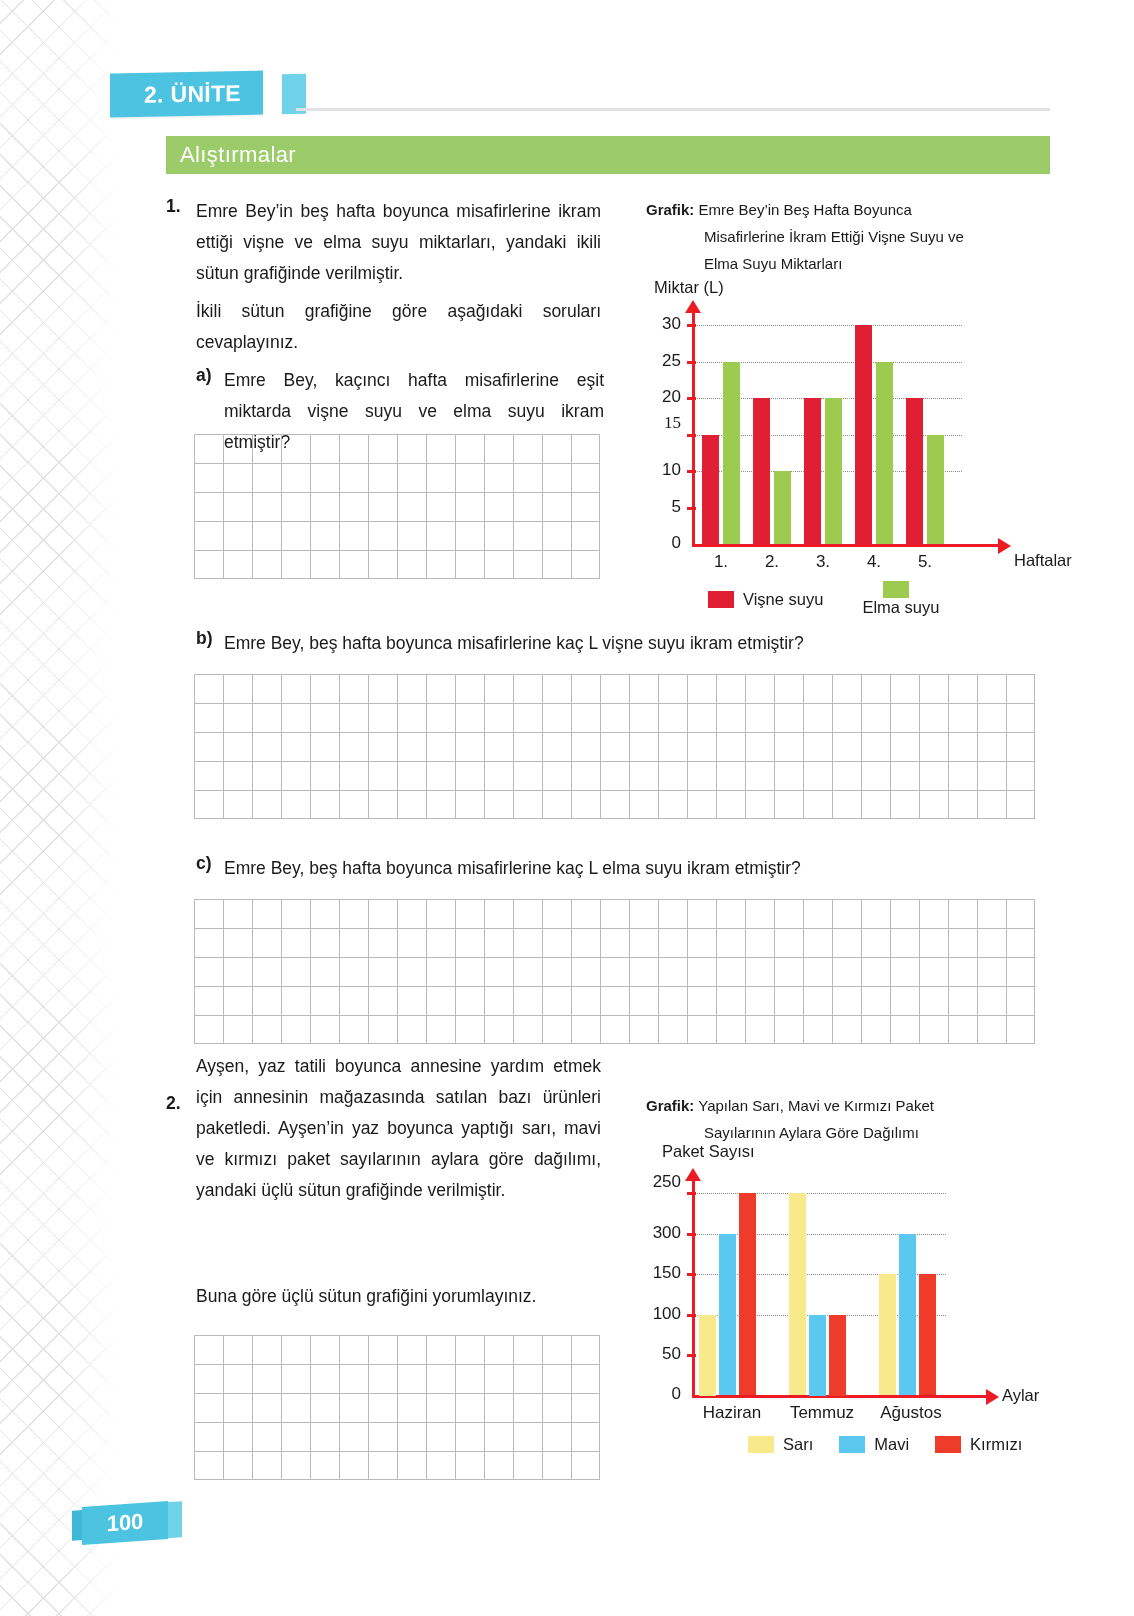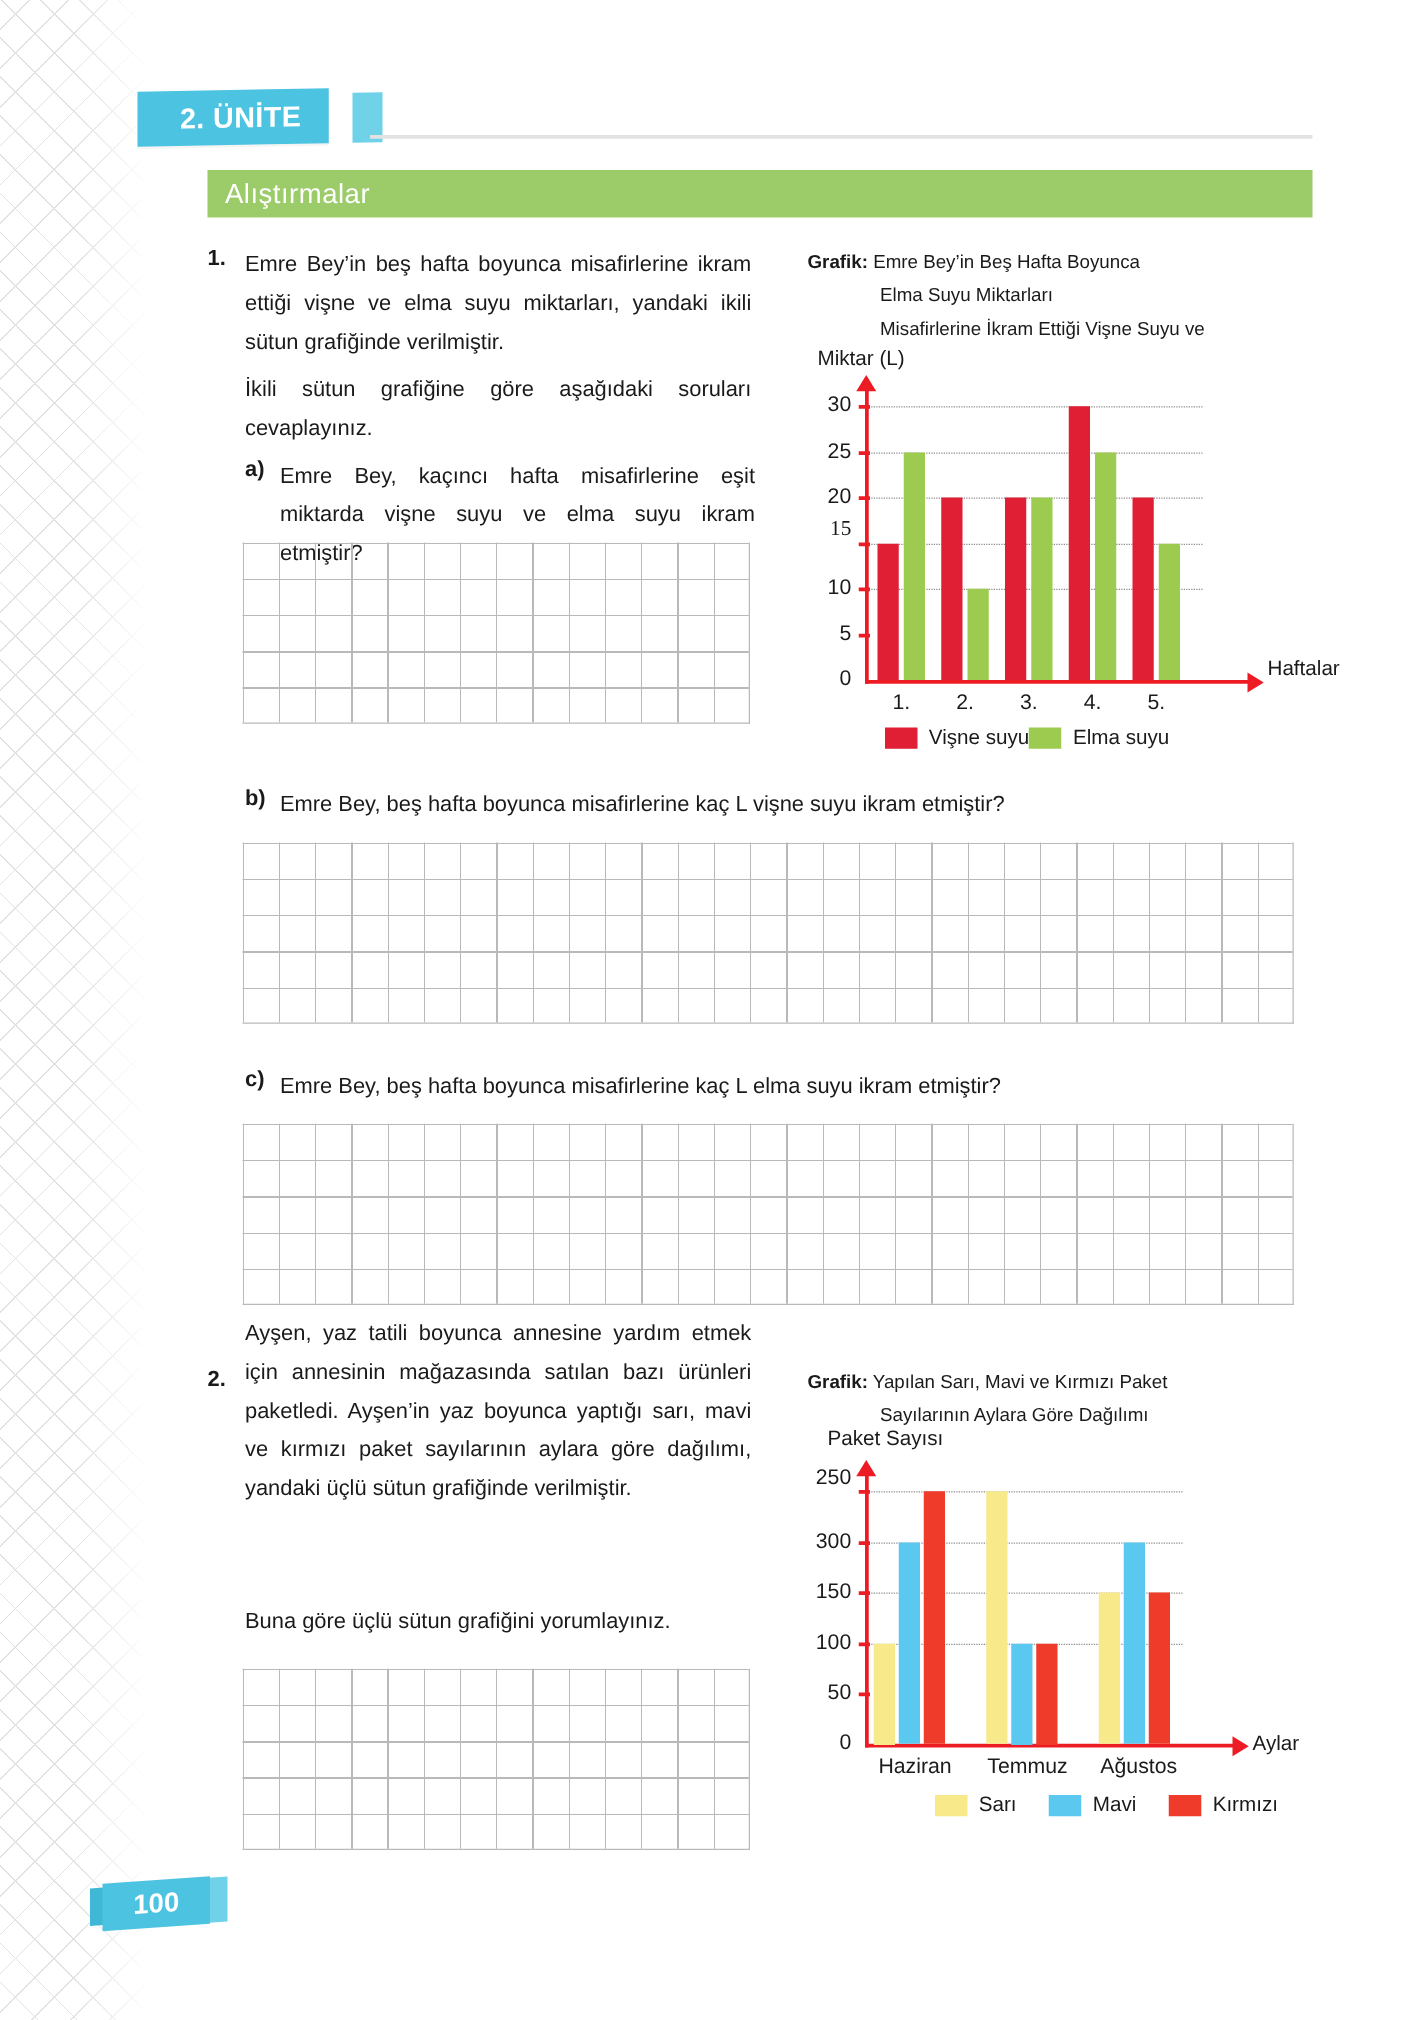--- a/index.html
+++ b/index.html
@@ -240,33 +240,33 @@
 <div class="grid" style="left:194px; top:674px; width:841px; height:145px;"></div>
 
 <div class="sub-letter" style="left:196px; top:853px;">c)</div>
 <div class="q-body nojust" style="left:224px; top:853px; width:720px;">Emre Bey, beş hafta boyunca misafirlerine kaç L elma suyu ikram etmiştir?</div>
 
 <div class="grid" style="left:194px; top:899px; width:841px; height:145px;"></div>
 
 <div class="chart-caption" style="left:646px; top:196px; width:400px;">
   <b>Grafik:</b>
   <span>Emre Bey’in Beş Hafta Boyunca</span>
+  <span class="cap-indent">Misafirlerine İkram Ettiği Vişne Suyu ve</span>
   <span class="cap-indent">Elma Suyu Miktarları</span>
-  <span class="cap-indent">Misafirlerine İkram Ettiği Vişne Suyu ve</span>
 </div>
 
 <div class="chart" style="left:646px; top:278px; width:400px; height:330px;">
 
   <div class="axis-title" style="left:8px; top:0px;">Miktar (L)</div>
 
   <div class="arrow-up" style="left:39px; top:22px;"></div>
   <div class="y-axis" style="left:45.5px; top:34px; height:235px;"></div>
   <div class="x-axis" style="left:45.5px; top:266px; width:310px;"></div>
   <div class="arrow-right" style="left:352px; top:259.5px;"></div>
-  <div class="axis-title" style="left:368px; top:248px;">Haftalar</div>
+  <div class="axis-title" style="left:368px; top:273px;">Haftalar</div>
 
   <div class="gridline" style="left:48px; top:47px;  width:268px;"></div>
   <div class="gridline" style="left:48px; top:83.5px;width:268px;"></div>
   <div class="gridline" style="left:48px; top:120px; width:268px;"></div>
   <div class="gridline" style="left:48px; top:156.5px;width:268px;"></div>
   <div class="gridline" style="left:48px; top:193px; width:268px;"></div>
 
   <div class="tick" style="left:41px; top:46px;"></div>
   <div class="ylabel" style="left:-5px; top:36px; width:40px;">30</div>
   <div class="tick" style="left:41px; top:82.5px;"></div>
@@ -303,21 +303,21 @@
   <div class="xlabel" style="left:106px; top:274px; width:40px;">2.</div>
   <div class="xlabel" style="left:157px; top:274px; width:40px;">3.</div>
   <div class="xlabel" style="left:208px; top:274px; width:40px;">4.</div>
   <div class="xlabel" style="left:259px; top:274px; width:40px;">5.</div>
 
   <div class="legend" style="left:62px; top:303px;text-align:center;">
     <div class="legend-item">
       <span class="legend-swatch" style="background:#e01f35;"></span>
       <span class="legend-label">Vişne suyu</span>
     </div>
-    <div class="legend-item" style="">
+    <div class="legend-item" style="margin-left:30px;flex-direction:column;">
       <span class="legend-swatch" style="background:#9ccb4f;"></span>
       <span class="legend-label">Elma suyu</span>
     </div>
   </div>
 </div>
 
 <div class="q-num" style="left:166px; top:1093px;">2.</div>
 <div class="q-body" style="left:196px; top:1051px; width:405px;">Ayşen, yaz tatili boyunca annesine yardım etmek için annesinin mağazasında satılan bazı  ürünleri paketledi. Ayşen’in yaz boyunca yaptığı sarı, mavi ve kırmızı paket sayılarının aylara göre dağılımı, yandaki üçlü sütun grafiğinde verilmiştir.</div>
 <div class="q-body" style="left:196px; top:1281px; width:405px;">Buna göre üçlü sütun grafiğini yorumlayınız.</div>
 

